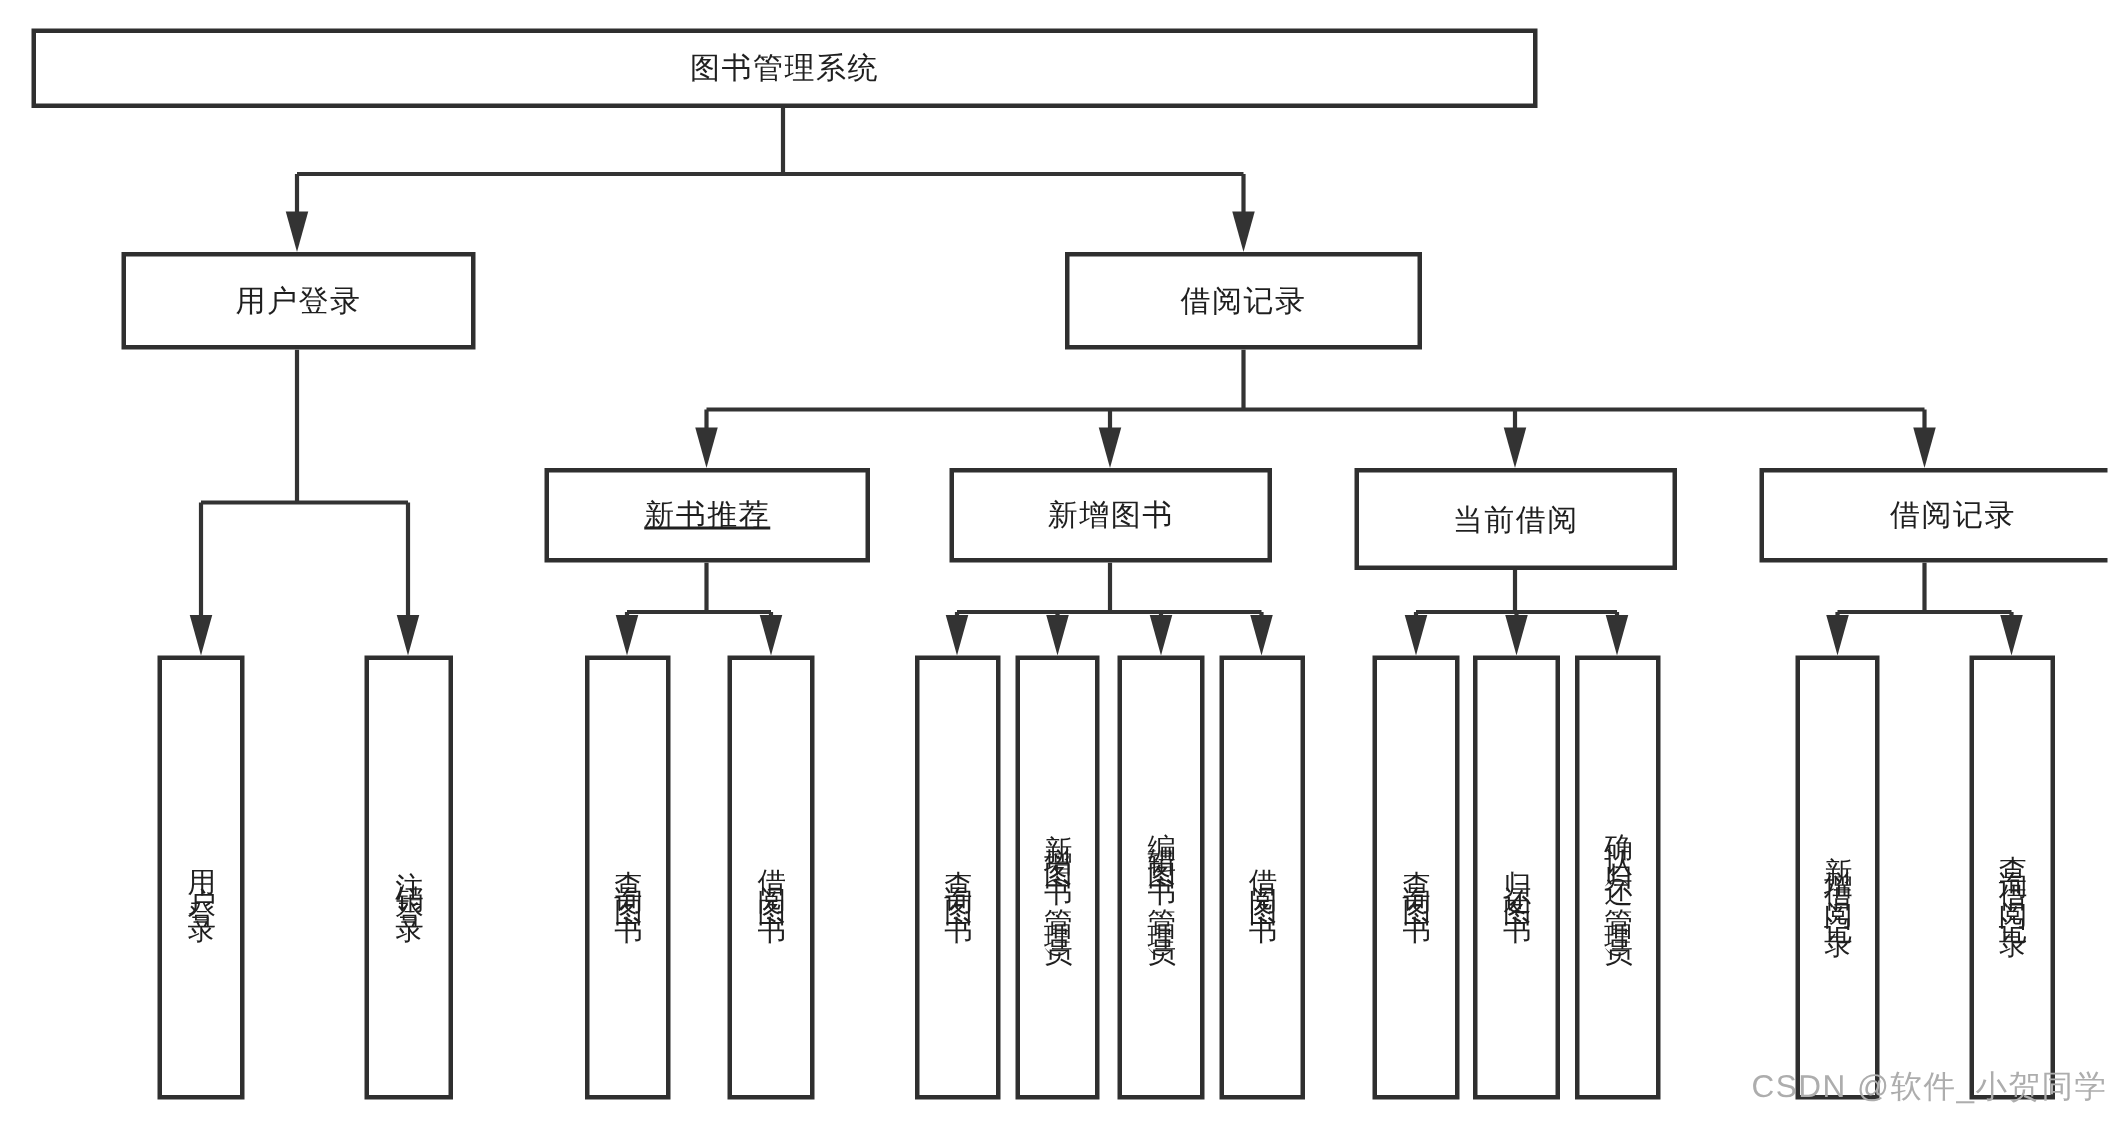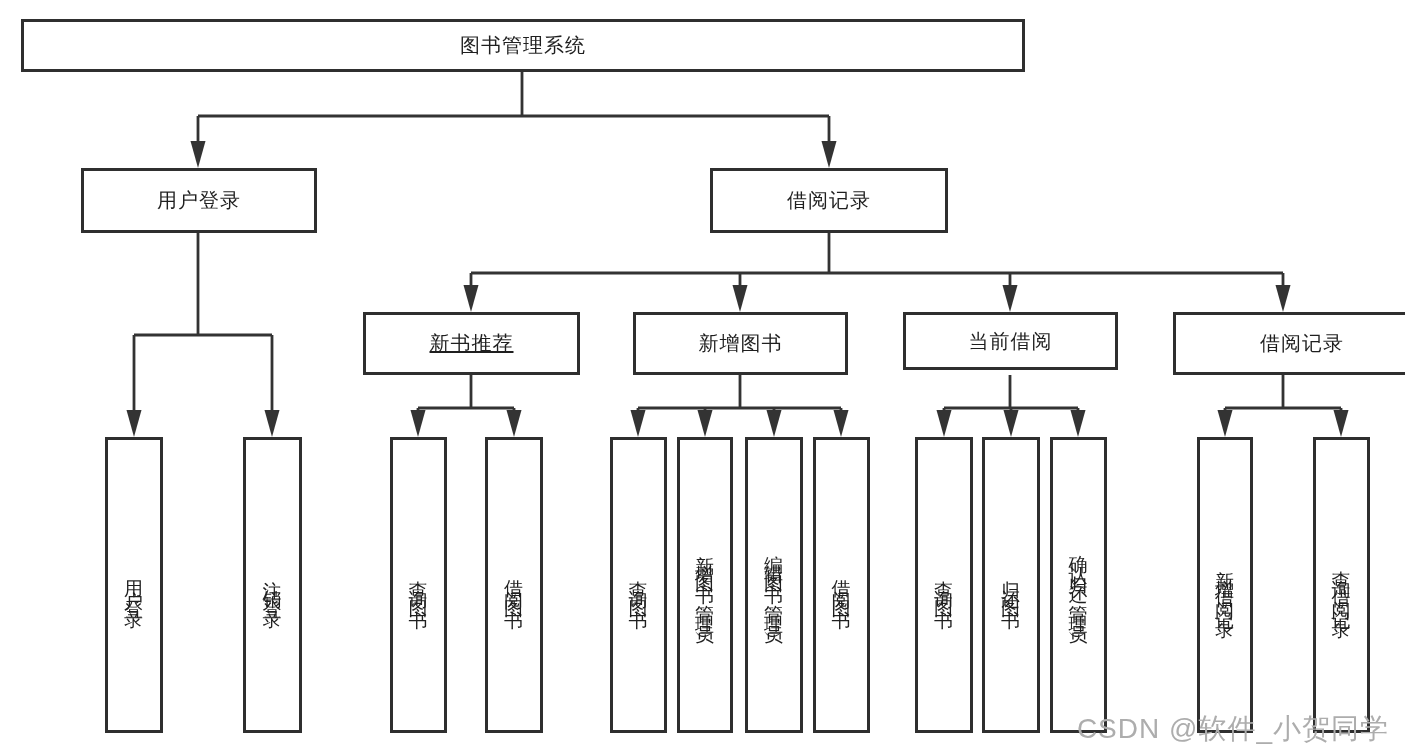--- a/index.html
+++ b/index.html
@@ -50,24 +50,24 @@
   }
   .leaf {
     writing-mode: vertical-rl;
     font-size: 19px;
     letter-spacing: 10px;
     line-height: 1;
     text-align: center;
   }
   .watermark {
     position: absolute;
-    right: 16px;
+    right: 0;
     top: 710px;
     z-index: 3;
-    font-size: 28px;
+    font-size: 21px;
     color: var(--watermark);
     letter-spacing: 1px;
     white-space: nowrap;
     text-align: center;
   }
 </style>
 </head>
 <body>
 
 <div class="canvas">
@@ -148,21 +148,21 @@
     </g>
   </svg>
 
   <div class="node" style="left:21px; top:19px; width:1004px; height:53px;">图书管理系统</div>
 
   <div class="node" style="left:81px; top:168px; width:236px; height:65px;">用户登录</div>
   <div class="node" style="left:710px; top:168px; width:238px; height:65px;">借阅记录</div>
 
   <div class="node" style="left:363px; top:312px; width:217px; height:63px;text-decoration:underline;">新书推荐</div>
   <div class="node" style="left:633px; top:312px; width:215px; height:63px;">新增图书</div>
-  <div class="node" style="left:903px; top:312px; width:215px; height:58px;font-family:Liberation Mono, monospace;">当前借阅</div>
+  <div class="node" style="left:903px; top:312px; width:215px; height:68px;font-family:Liberation Mono, monospace;">当前借阅</div>
   <div class="node" style="left:1173px; top:312px; width:258px; height:63px;">借阅记录</div>
 
   <div class="node leaf" style="left:105px; top:437px; width:58px; height:296px;">用户登录</div>
   <div class="node leaf" style="left:243px; top:437px; width:59px; height:296px;">注销登录</div>
 
   <div class="node leaf" style="left:390px; top:437px; width:57px; height:296px;">查询图书</div>
   <div class="node leaf" style="left:485px; top:437px; width:58px; height:296px;">借阅图书</div>
 
   <div class="node leaf" style="left:610px; top:437px; width:57px; height:296px;">查询图书</div>
   <div class="node leaf" style="left:677px; top:437px; width:56px; height:296px;">新增图书（管理员）</div>

